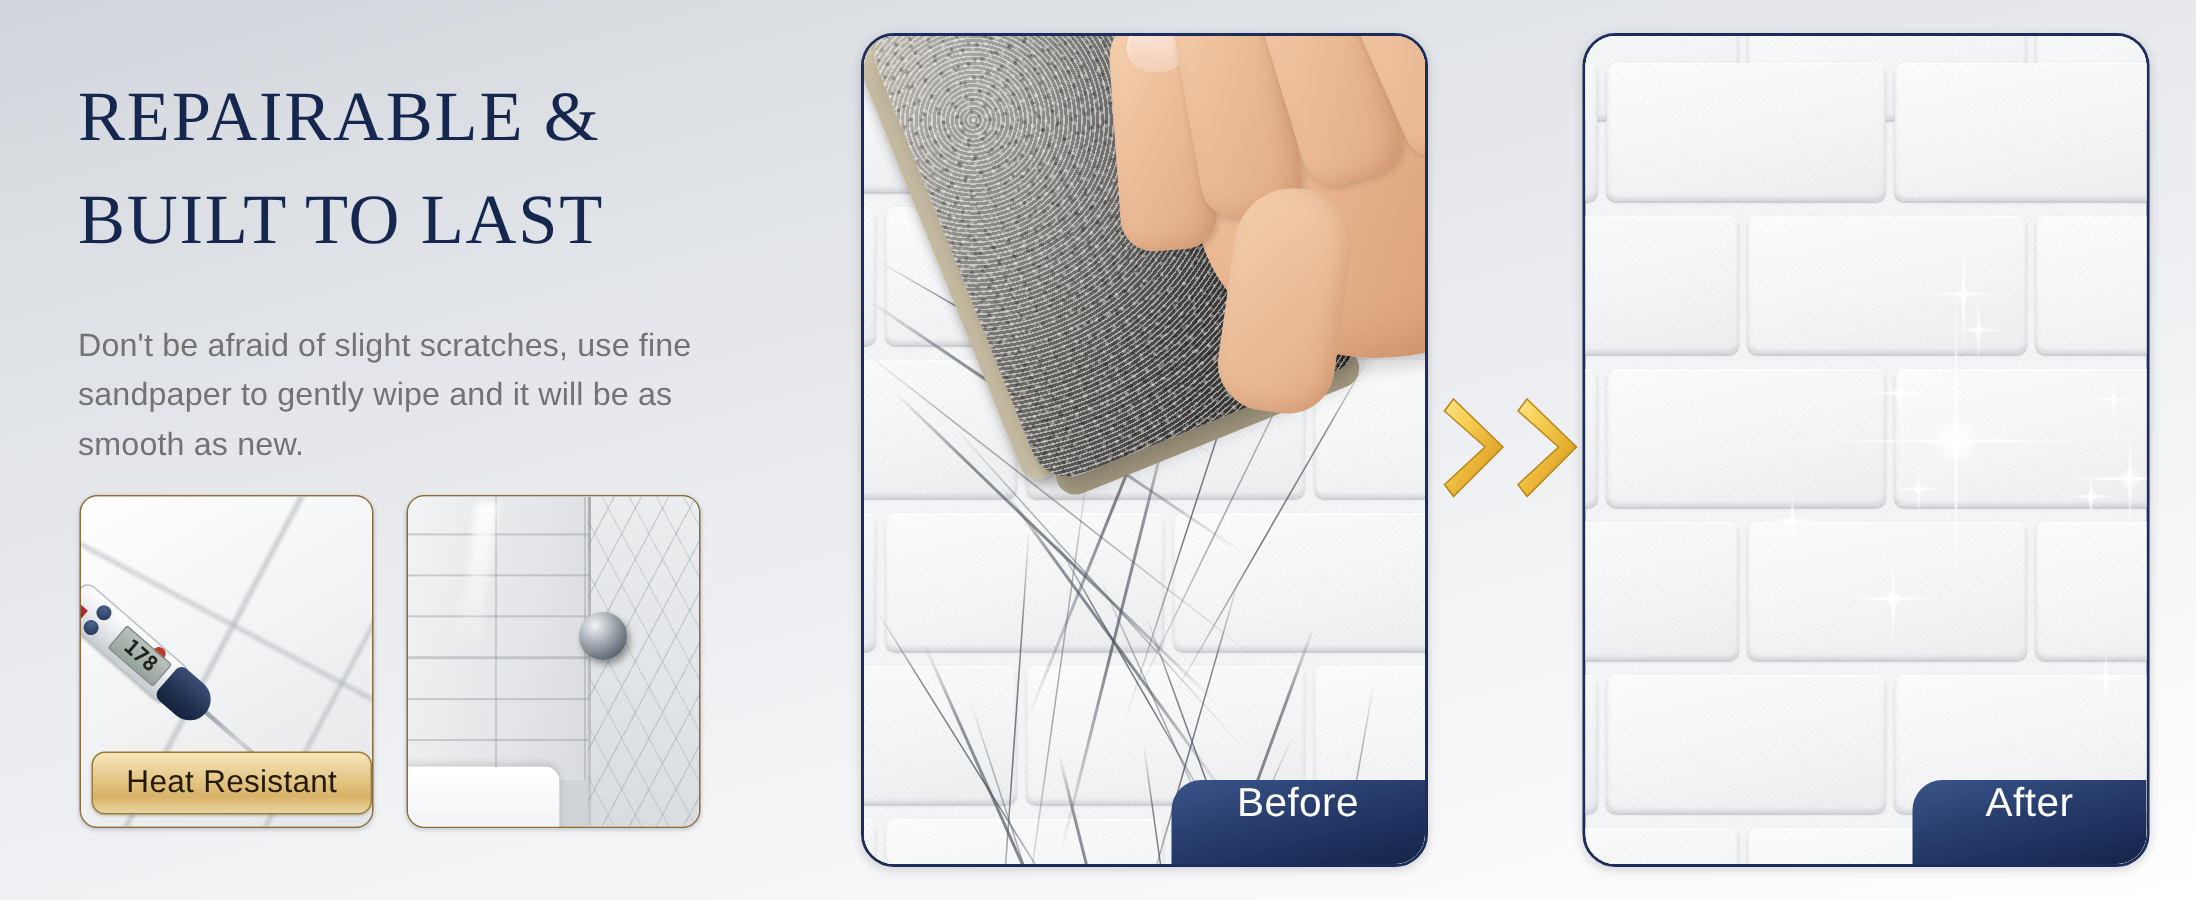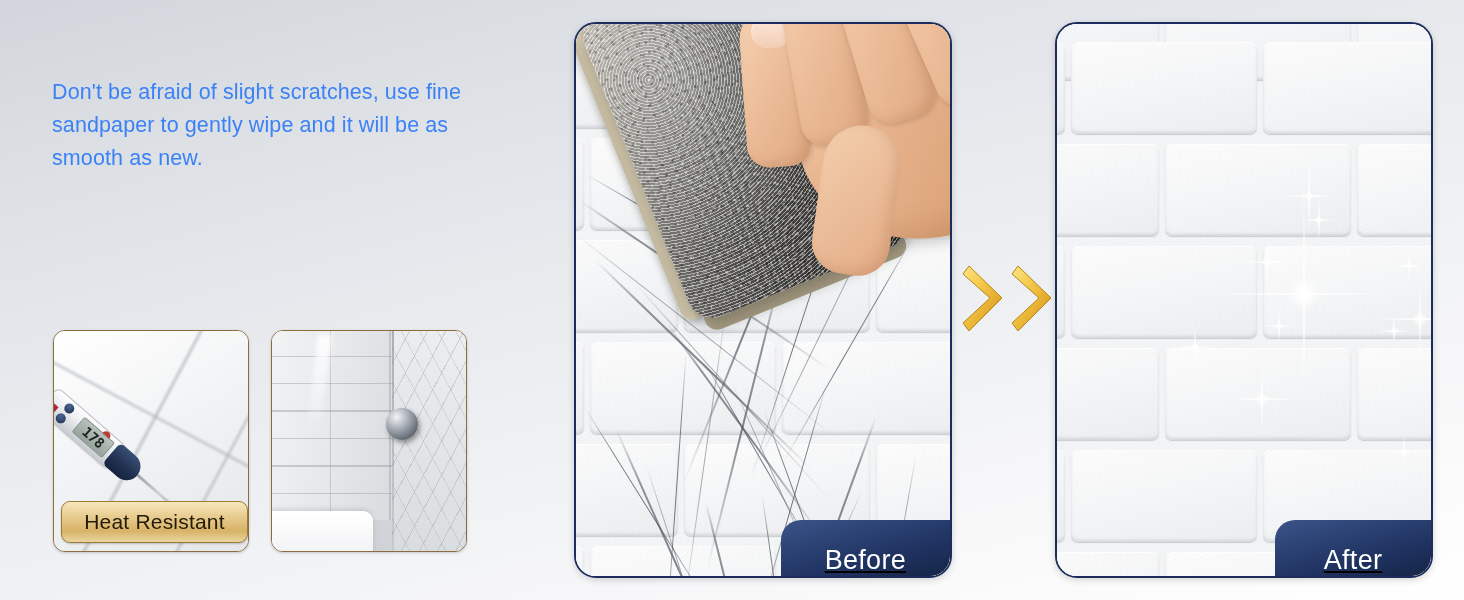--- a/index.html
+++ b/index.html
@@ -19,21 +19,21 @@
     color:#16274f;
     font-size:47px;
     line-height:69px;
     letter-spacing:1.2px;
     font-weight:400;
     white-space:nowrap;
   }
   .headline .l2{ display:block; }
   .subcopy{
     margin-top:32px;
-    color:#3b82f6;
+    color:#737373;
     font-size:21.5px;
     line-height:33px;
     width:440px;
     letter-spacing:.1px;
   }
 
   
   .cards{ position:absolute; left:53px; top:330px; display:flex; gap:22px; }
   .fcard{
     position:relative;
@@ -295,39 +295,42 @@
     background:radial-gradient(circle,#ffffff 0%,rgba(255,255,255,.65) 35%,rgba(255,255,255,0) 72%);
     filter:blur(.4px);
   }
 
   
   .badge{
     position:absolute; right:0; bottom:0;
     height:56px; min-width:156px;
     border-radius:20px 0 18px 0;
     background:linear-gradient(165deg,#3b5489 0%,#2b4273 34%,#1f3260 66%,#162546 100%);
-    display:flex; align-items:flex-end; justify-content:center;
+    display:flex; align-items:flex-start; justify-content:center;
     padding:0 44px;
-    text-decoration:underline;
   }
   .badge span{ color:#fff; font-size:27px; letter-spacing:.3px; }
 
   
   .chevrons{
     position:absolute; left:962px; top:262px;
     display:flex; gap:3px;
   }
   .chev{ width:46px; height:74px; }
 </style>
 </head>
 <body>
 
 <div id="stage">
 
   <div class="left-col">
+    <div class="headline">
+      <span>REPAIRABLE &amp;</span>
+      <span class="l2">BUILT TO LAST</span>
+    </div>
     <p class="subcopy">Don't be afraid of slight scratches, use fine sandpaper to gently wipe and it will be as smooth as new.</p>
   </div>
 
   <div class="cards">
 
     <div class="fcard">
       <div class="photo">
         <div class="tile-bg-1"></div>
         <div class="therm">
           <div class="probe"></div>

